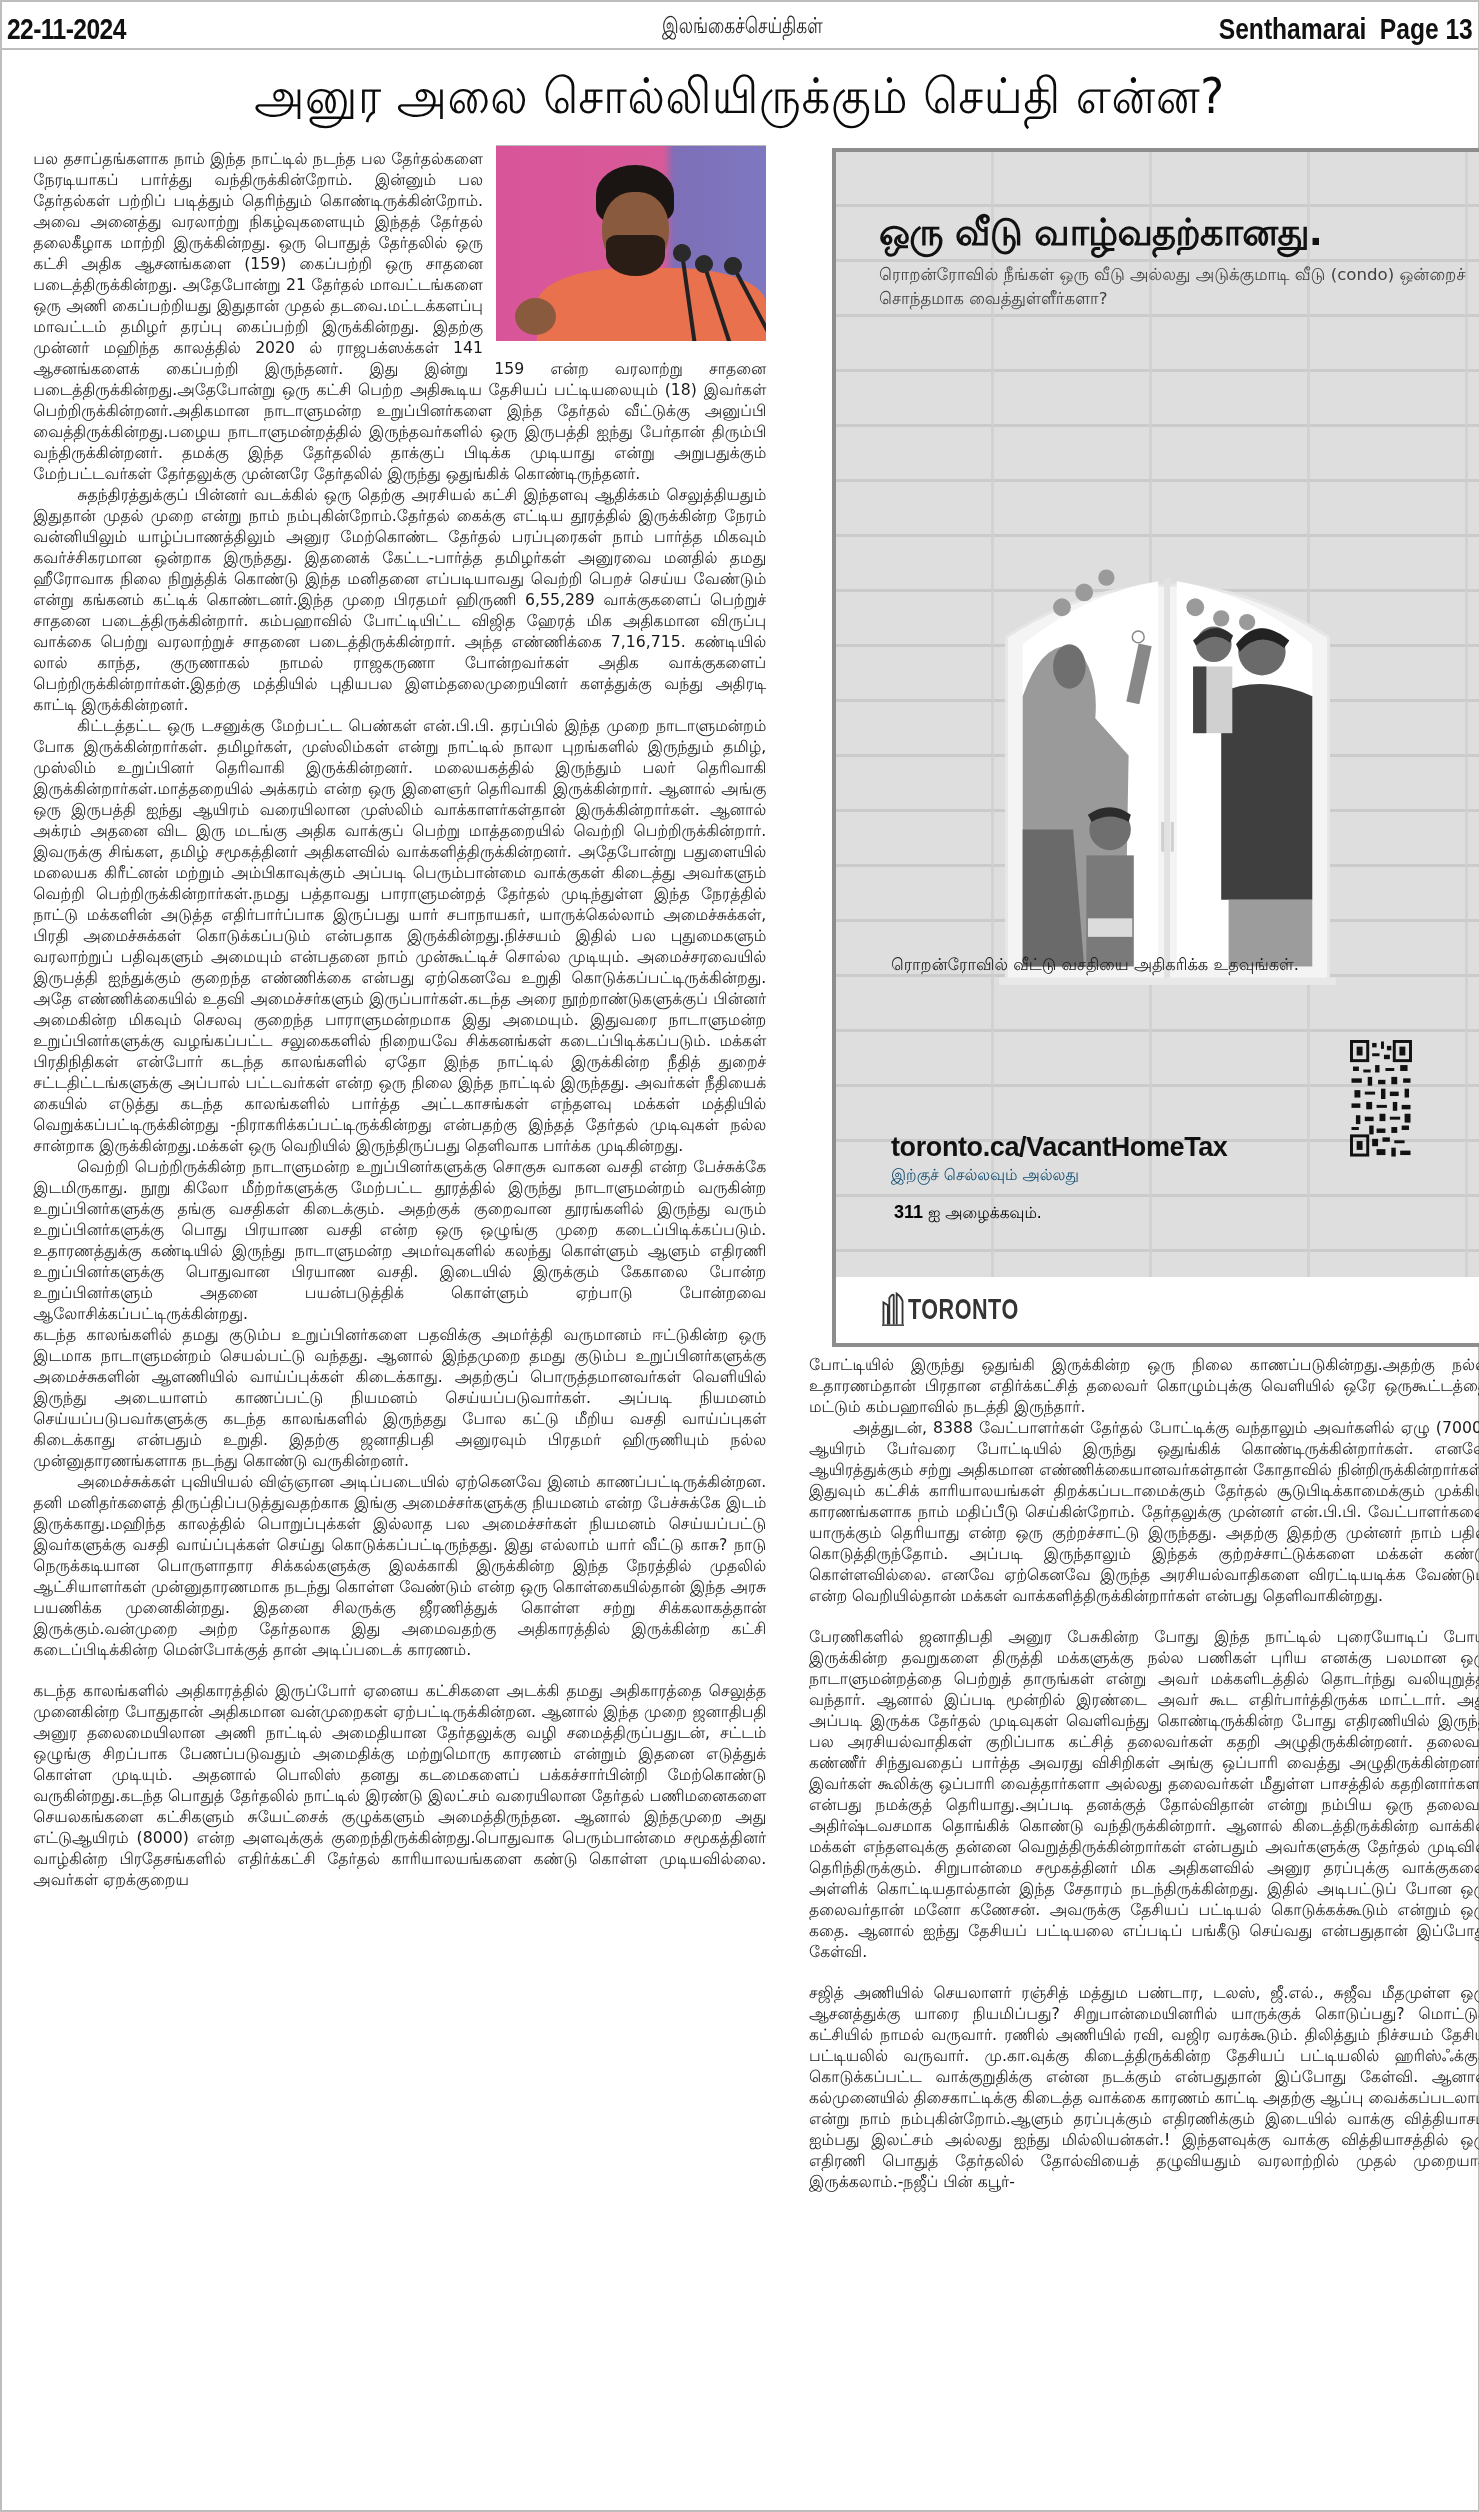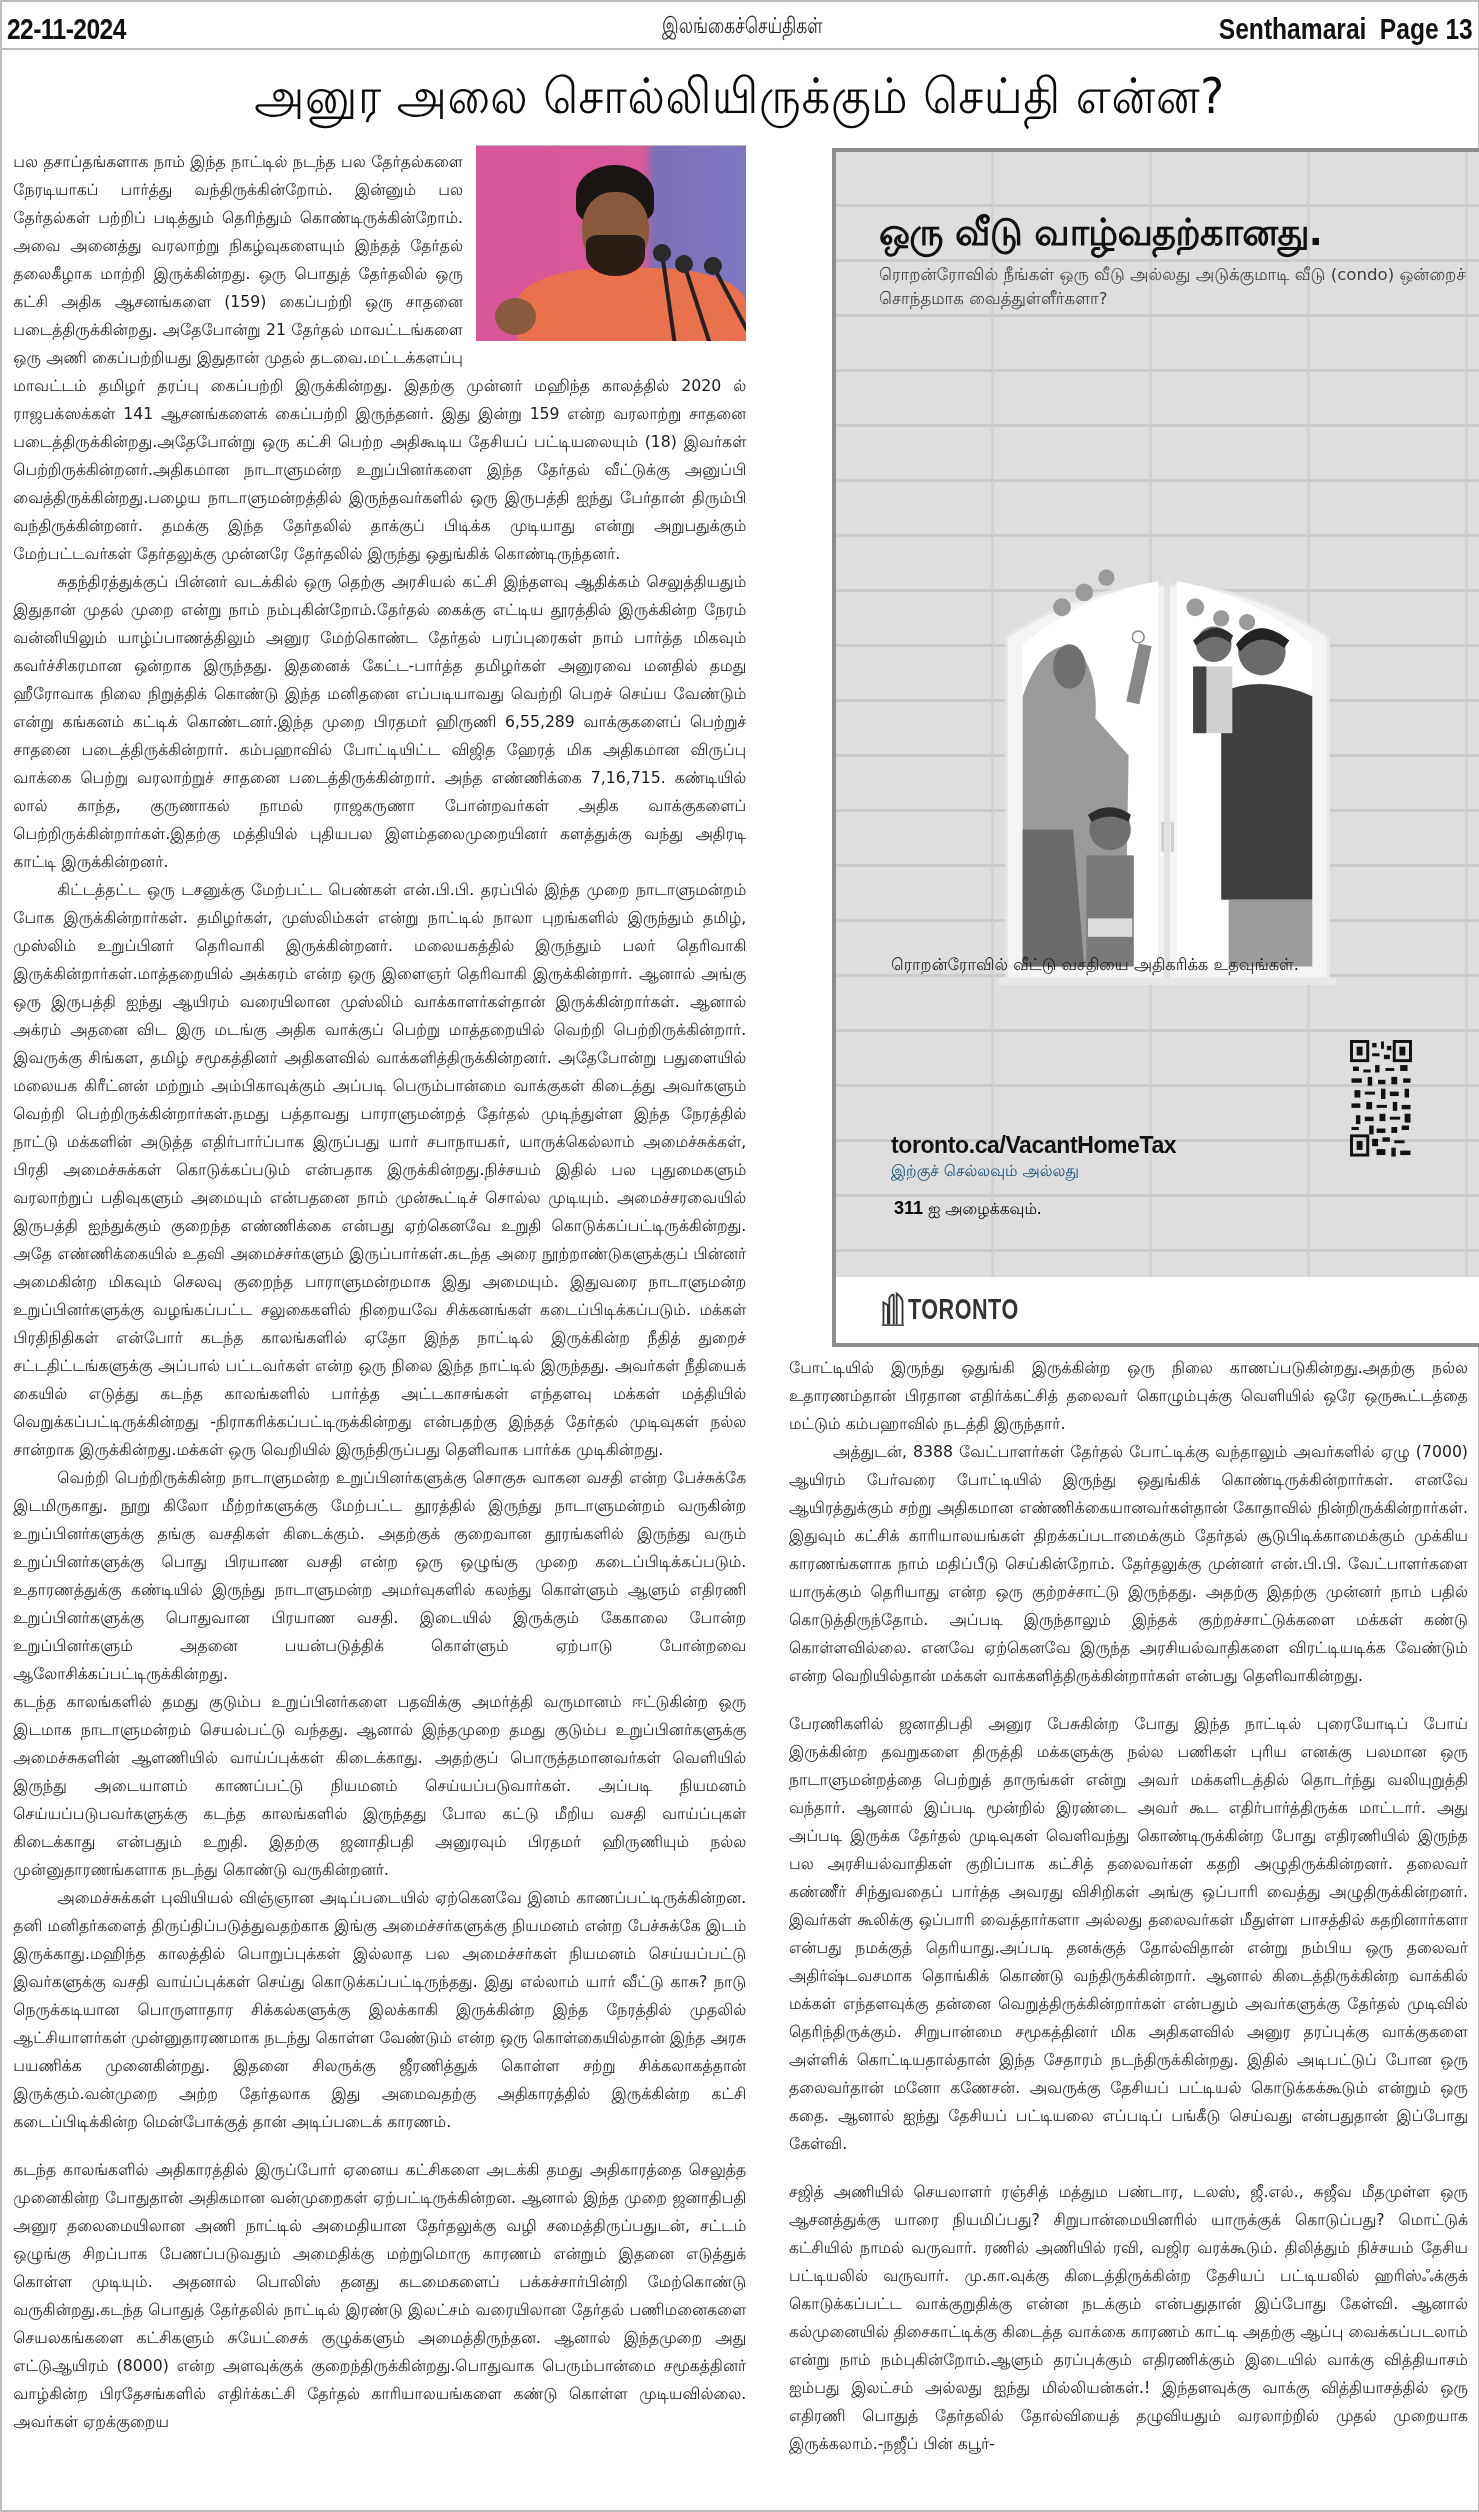--- a/index.html
+++ b/index.html
@@ -13,21 +13,21 @@
   .mast-date { position: absolute; left: 7.4px; top: 12px; font-family: "Liberation Sans", sans-serif; font-weight: bold; font-size: 30px; letter-spacing: -0.7px; transform: scaleX(0.82); transform-origin: left center; }
   .mast-paper { position: absolute; left: 662px; top: 13.3px; font-size: 22px; transform: scaleX(0.78); transform-origin: left center; color: #222; }
   .mast-right { position: absolute; right: 7.4px; top: 12px; font-family: "Liberation Sans", sans-serif; font-weight: bold; font-size: 30px; transform: scaleX(0.82); transform-origin: right center; white-space: nowrap; }
   .mast-right span + span { margin-left: 16.3px; }
 
   
   .headline { position: absolute; left: 0; top: 68px; width: 1480px; text-align: center; }
   .headline h1 { display: inline-block; font-family: "DejaVu Sans", sans-serif; font-weight: normal; font-size: 49px; color: #0c0c0c; transform: scaleX(0.92); letter-spacing: 0.7px; }
 
   
-  .col { position: absolute; text-align: justify; font-family: "DejaVu Sans", sans-serif; font-size: 15.7px; line-height: 28px; color: #1a1a1a; }
+  .col { position: absolute; text-align: justify; font-family: "DejaVu Sans", sans-serif; font-size: 15.7px; line-height: 21px; color: #1a1a1a; margin-left: 20px; }
   .col p { margin: 0; }
   .col p.indent { text-indent: 44px; }
   .col p.gap { margin-top: 20px; }
   .col-left { left: 13.3px; top: 148px; width: 733px; }
   .col-right { left: 789px; top: 1354px; width: 679px; }
 
   .photo { float: right; width: 270px; height: 196px; margin: -3px 0 6px 13.3px; border-top: 1.5px solid #bbb; position: relative; overflow: hidden;
            background: linear-gradient(90deg, #d9559a 0%, #d85a98 62%, #7d6fb8 66%, #7e78c0 100%); }
   .photo .hair { position: absolute; left: 100px; top: 18.5px; width: 78px; height: 59px; background: #1a1512; border-radius: 55% 55% 30% 30%; }
   .photo .face { position: absolute; left: 106px; top: 46px; width: 67px; height: 80px; background: #8a5a3e; border-radius: 45% 45% 50% 50%; }
@@ -150,21 +150,21 @@
     </g>
     <line x1="227" y1="40" x2="227" y2="585" stroke="#e2e2e2" stroke-width="8"></line>
     <rect x="219" y="370" width="4" height="40" fill="#cfcfcf"></rect>
     <rect x="232" y="370" width="4" height="40" fill="#cfcfcf"></rect>
     <rect x="0" y="580" width="455" height="10" fill="#e8e8e8"></rect>
   </svg>
 
   <div class="ad-text ad-help">ரொறன்ரோவில் வீட்டு வசதியை அதிகரிக்க உதவுங்கள்.</div>
 
   <div class="ad-text" style="left:55px;top:980px;">
-    <div style="font-family:'Liberation Sans',sans-serif;font-weight:bold;font-size:23px;color:#111;letter-spacing:-0.4px;">toronto.ca/VacantHomeTax</div>
+    <div style="font-family:'Liberation Sans',sans-serif;font-weight:bold;font-size:27px;color:#111;letter-spacing:-0.4px;">toronto.ca/VacantHomeTax</div>
     <div style="font-size:15.5px;color:#0c4a6e;margin-top:3px;">இற்குச் செல்லவும் அல்லது</div>
     <div style="font-size:15.5px;color:#000000;margin-top:16px;padding-left:3px;">
       <b style="font-family:'Liberation Sans',sans-serif;font-size:18px;">311</b>
       <span>ஐ அழைக்கவும்.</span>
     </div>
   </div>
 
   <svg style="position:absolute;left:514px;top:888px;width:62px;height:118px;z-index:2;" viewBox="0 0 84 160">
     <rect x="0" y="0" width="84" height="160" fill="#ffffff" opacity="0"></rect>
     <rect x="2" y="2" width="22" height="26" fill="none" stroke="#111" stroke-width="4"></rect>

